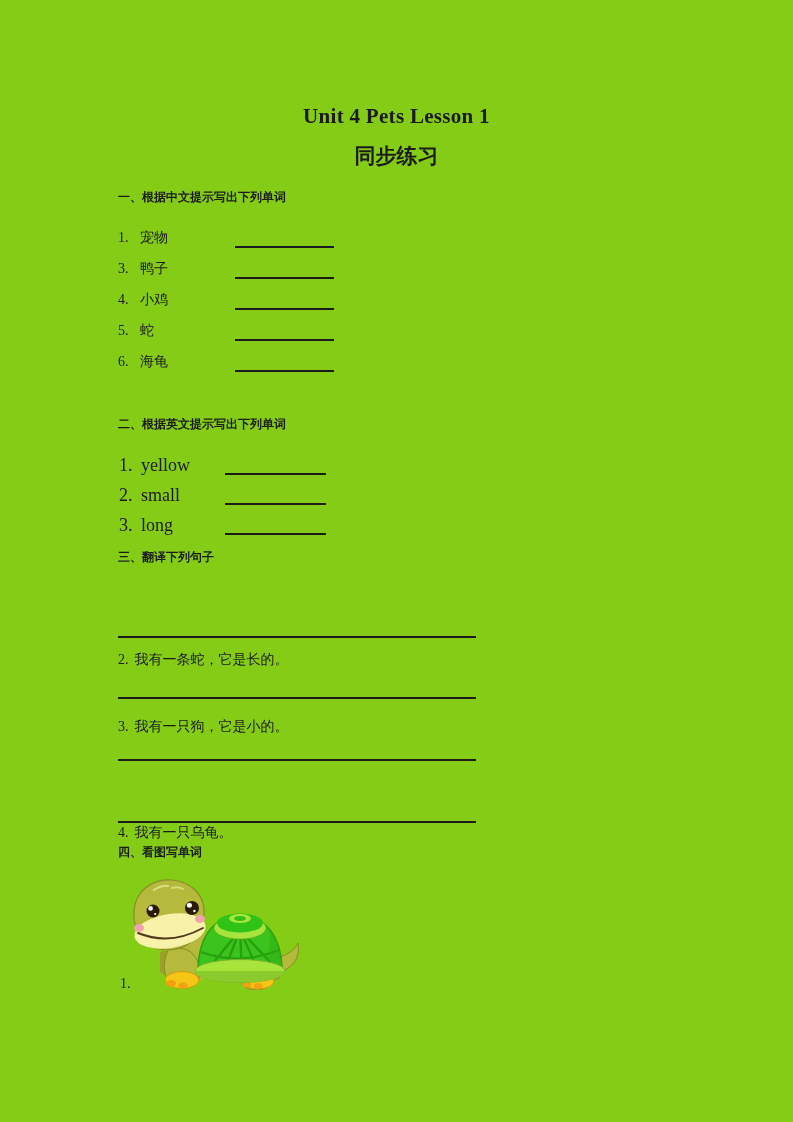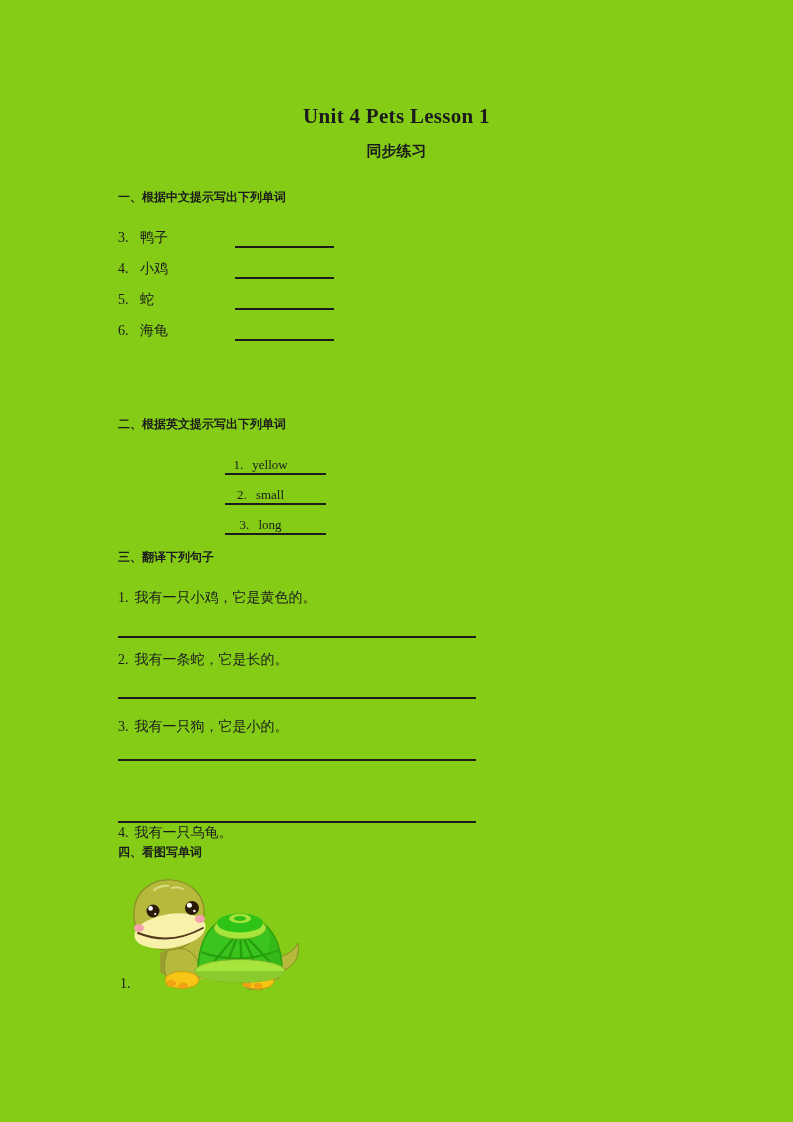--- a/index.html
+++ b/index.html
@@ -10,39 +10,39 @@
     background:#84cc16; overflow:hidden;
   }
   .title {
     position:absolute; top:104px; left:0; width:100%;
     text-align:center; font-family:"Liberation Serif", serif;
     font-size:21px; font-weight:700; letter-spacing:0.3px;
   }
   .subtitle {
     position:absolute; top:142px; left:0; width:100%;
     text-align:center; font-family:"Liberation Sans", sans-serif;
-    font-size:15px; font-weight:700;
+    font-size:21px; font-weight:700;
   }
   .s-heading {
     position:absolute; left:118px;
     font-family:"Liberation Sans", sans-serif;
     font-size:12px; font-weight:700; white-space:nowrap;
   }
   .s1h { top:189px; }
   .s2h { top:416px; }
   .s3h { top:549px; }
   .s4h { top:844px; }
 
   .list { position:absolute; }
   .s1-list { top:222px; left:118px; width:280px; }
   .s1-list .row { position:relative; height:31px; }
   .s2-list { top:450px; left:119px; width:280px; }
   .s2-list .row { position:relative; height:30px; }
   .row { font-size:14px; line-height:31px; white-space:nowrap; }
-  .s2-list .row { line-height:30px; font-size:13px;text-align:center; }
+  .s2-list .row { line-height:30px; font-size:18px; }
   .row .num { display:inline-block; min-width:16px; margin-right:6px; }
   .blank {
     position:absolute; height:0; border-top:2px solid #1c1c1c;
   }
   .s1-list .blank { left:117px; top:24px; width:99px; }
   .s1-list .row:nth-child(6) .blank { left:110px; width:98px; }
   .s2-list .blank { left:106px; top:23px; width:101px; }
 
   .sentence {
     position:absolute; left:118px; font-size:14px; line-height:18px;
@@ -65,20 +65,24 @@
 <body>
 
 <div class="page">
 
   <div class="title">Unit 4 Pets Lesson 1</div>
   <div class="subtitle">同步练习</div>
 
   <div class="s-heading s1h">一、根据中文提示写出下列单词</div>
   <div class="list s1-list">
     <div class="row">
+      <span class="num">1.</span><span class="label">宠物</span>
+      <span class="blank"></span>
+    </div>
+    <div class="row">
       <span class="num">3.</span><span class="label">鸭子</span>
       <span class="blank"></span>
     </div>
     <div class="row">
       <span class="num">4.</span><span class="label">小鸡</span>
       <span class="blank"></span>
     </div>
     <div class="row">
       <span class="num">5.</span><span class="label">蛇</span>
       <span class="blank"></span>
@@ -100,23 +104,20 @@
       <span class="blank"></span>
     </div>
     <div class="row">
       <span class="num">3.</span><span class="label">long</span>
       <span class="blank"></span>
     </div>
   </div>
 
   <div class="s-heading s3h">三、翻译下列句子</div>
 
-  <div class="sentence st1">
-    <span class="num">1.</span><span>我有一只小鸡，它是黄色的。</span>
-  </div>
   <div class="longline ll1"></div>
 
   <div class="sentence st2">
     <span class="num">2.</span><span>我有一条蛇，它是长的。</span>
   </div>
   <div class="longline ll2"></div>
 
   <div class="sentence st3">
     <span class="num">3.</span><span>我有一只狗，它是小的。</span>
   </div>

